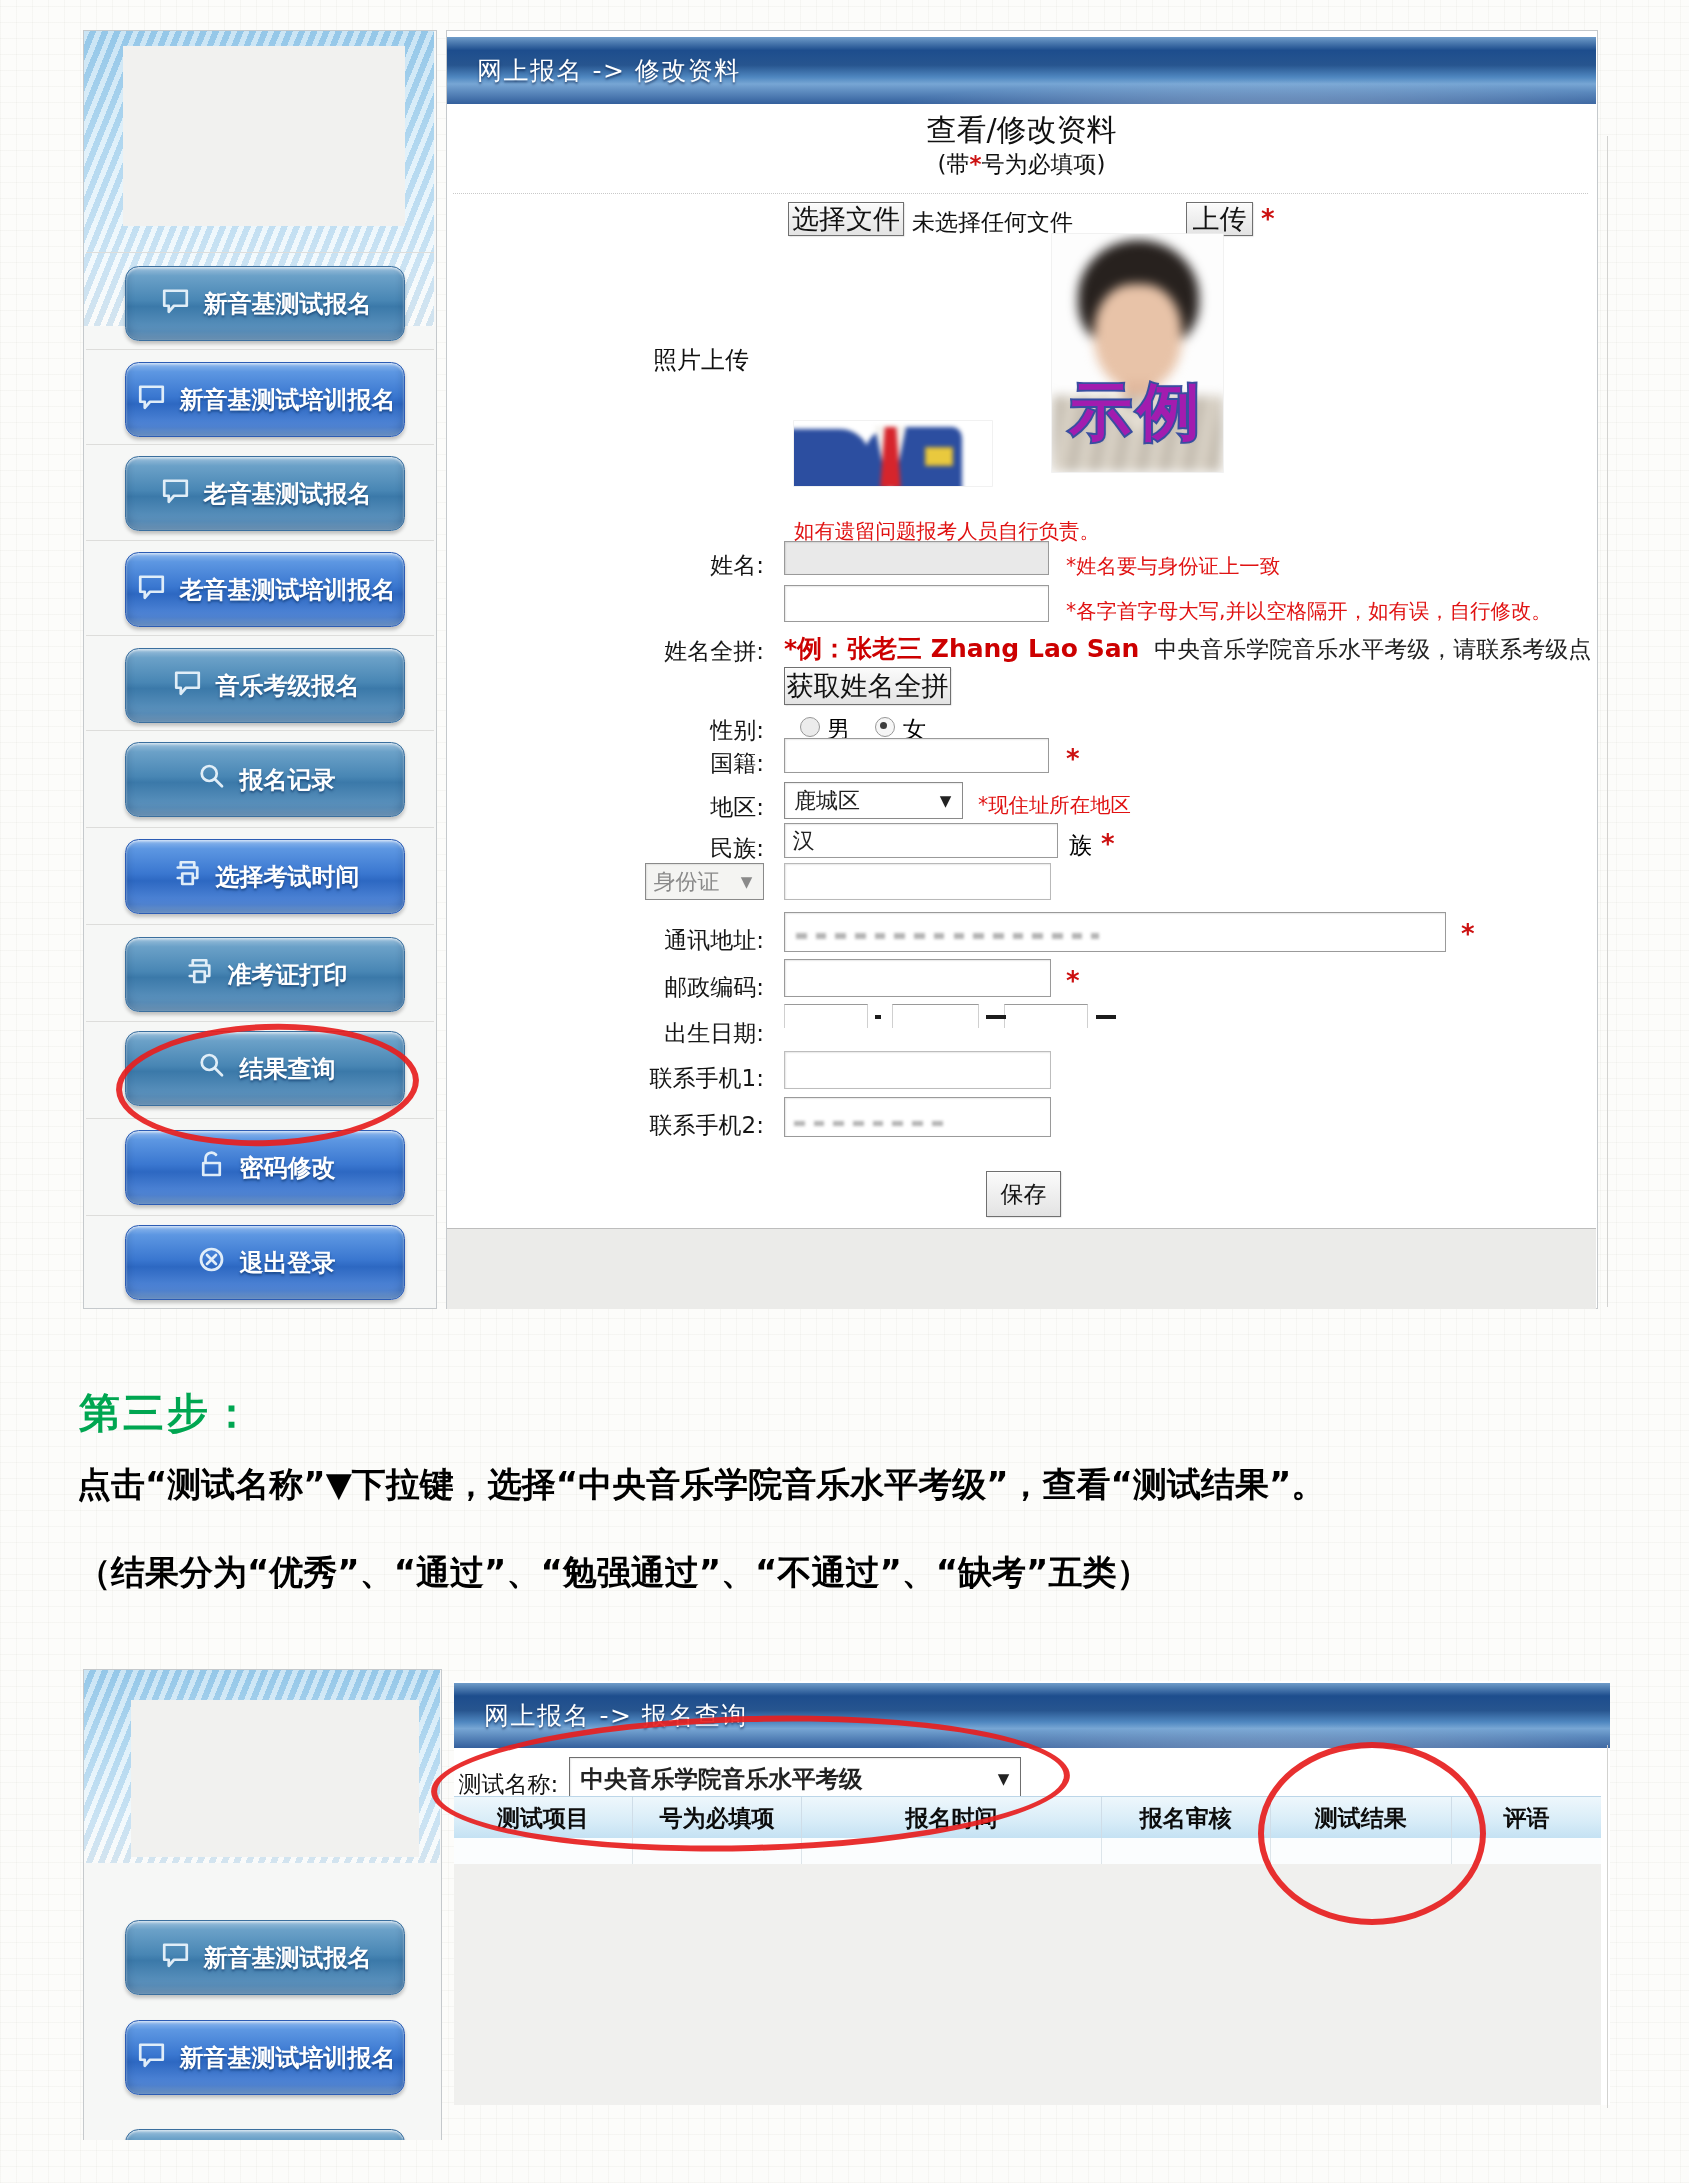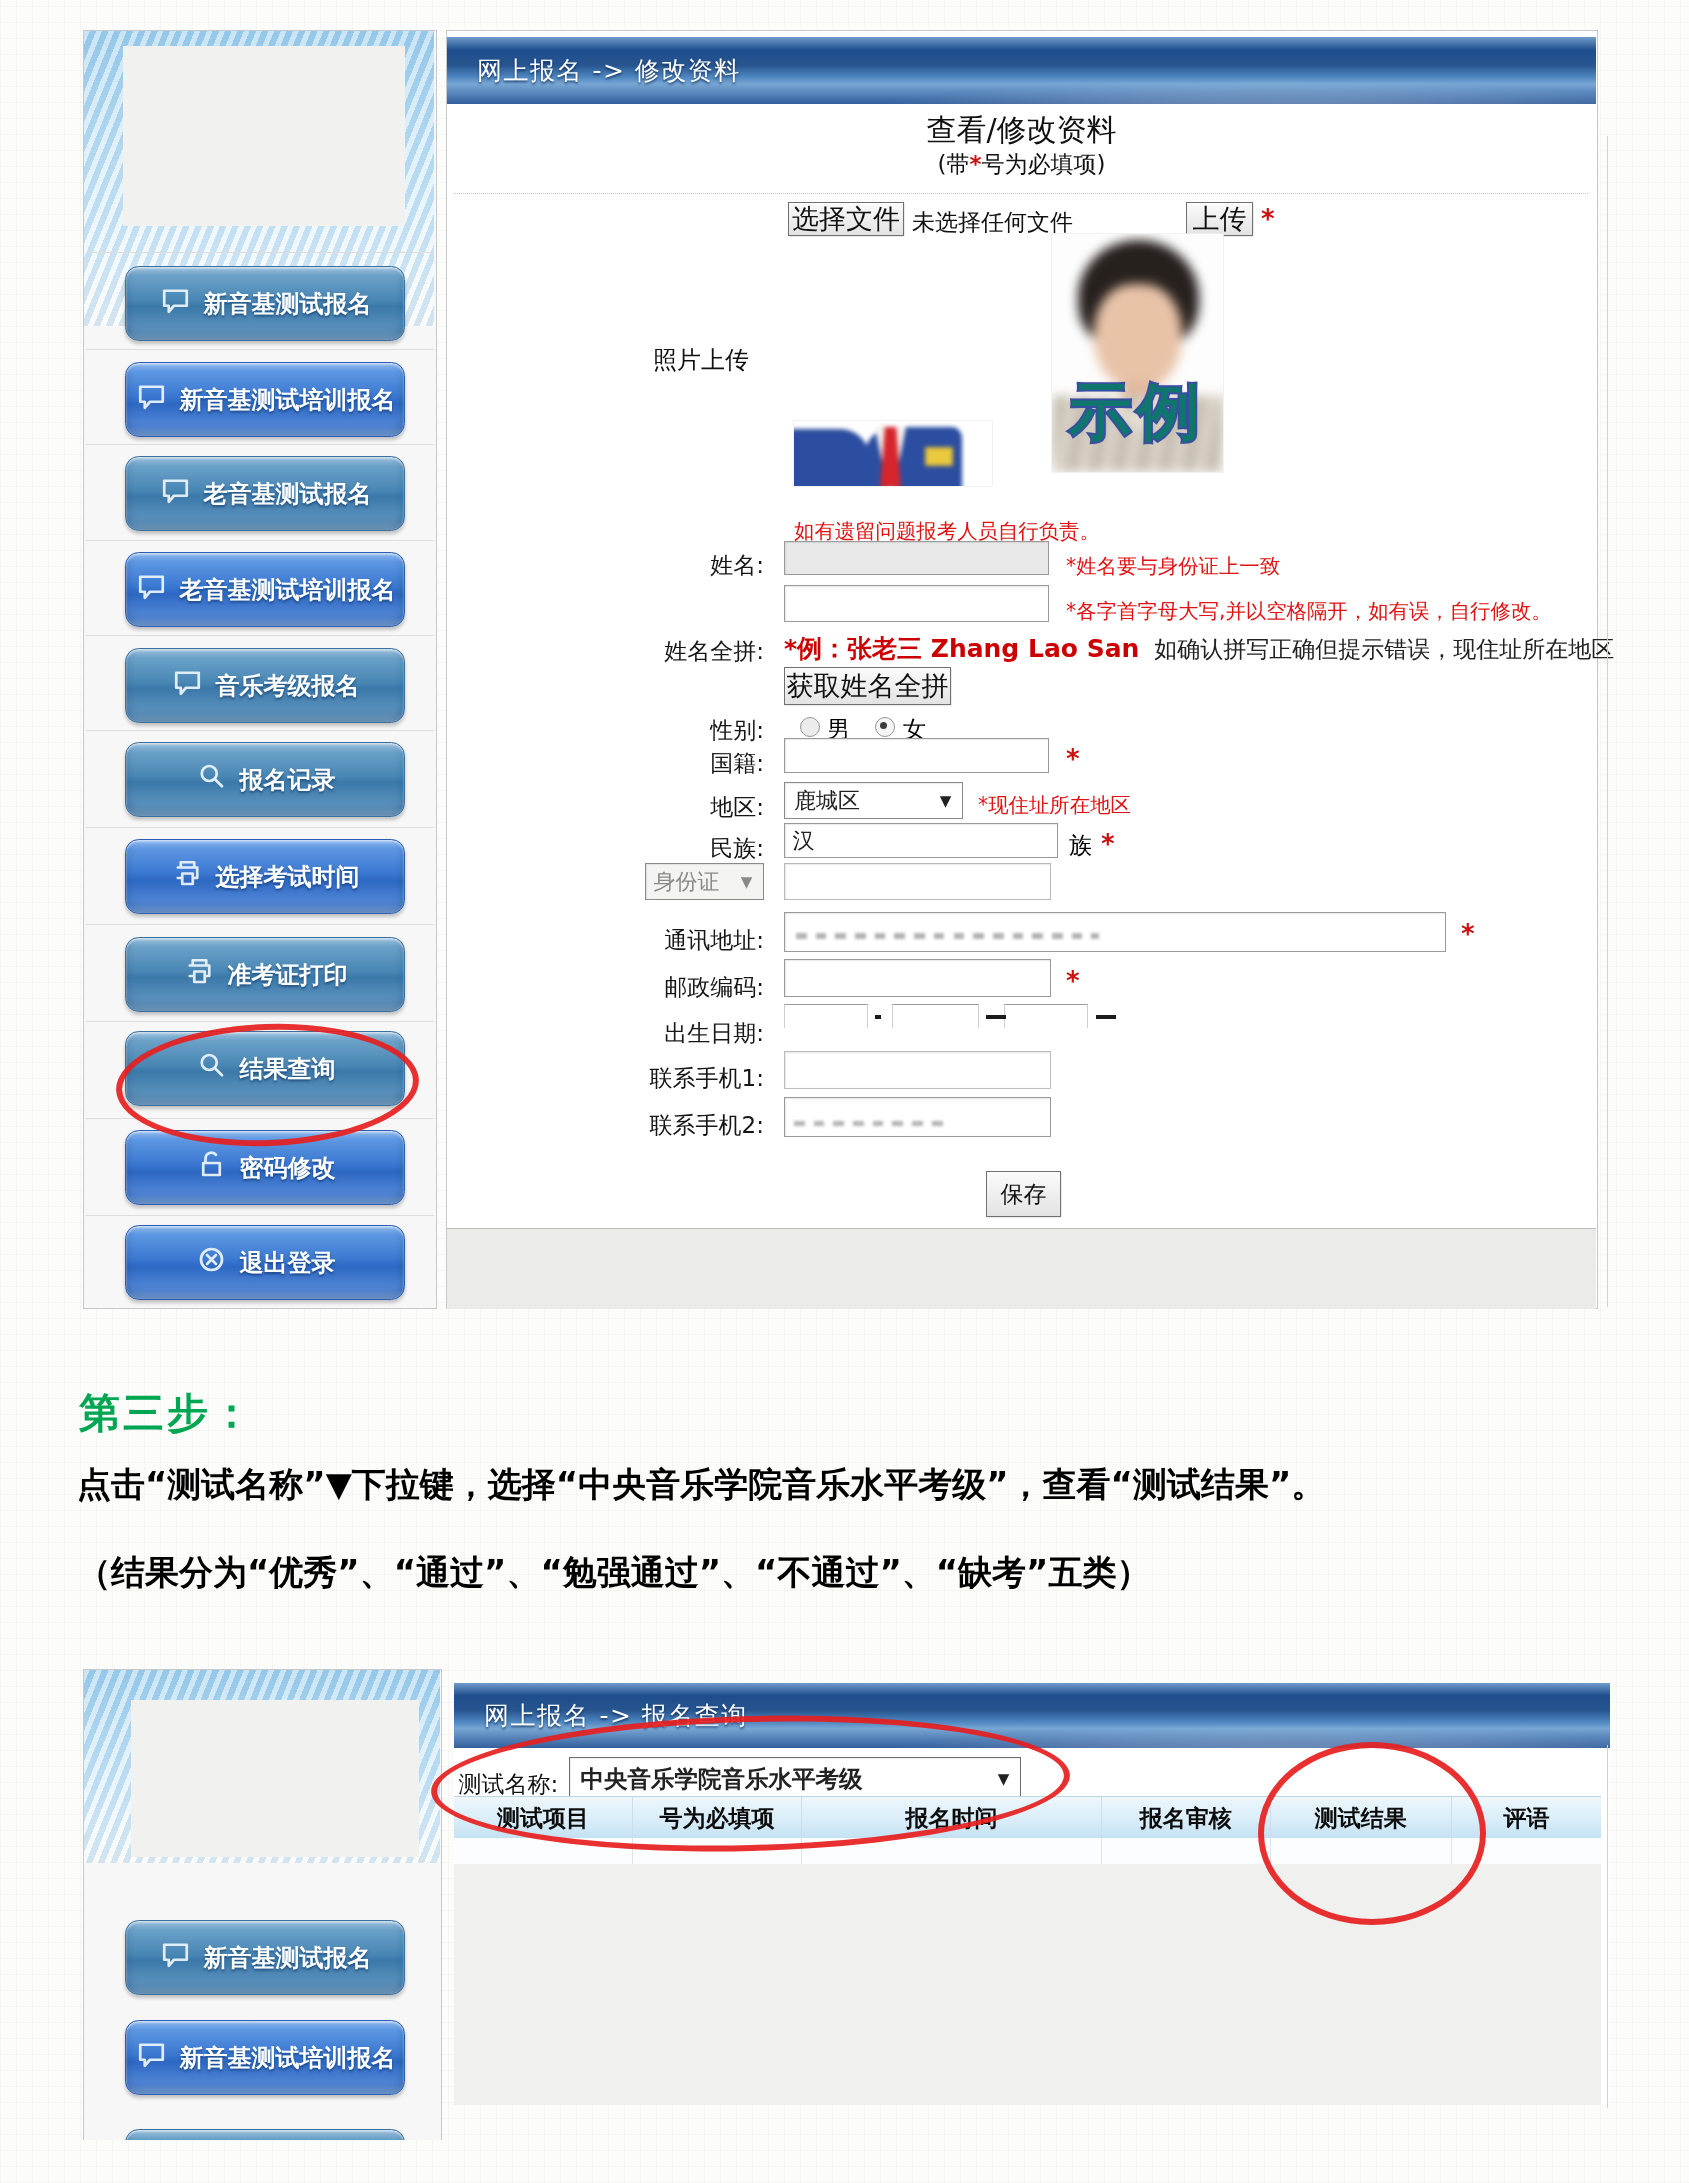--- a/index.html
+++ b/index.html
@@ -68,21 +68,21 @@
   
   .photo{position:absolute;background:#fdfdfd;overflow:hidden;box-shadow:0 0 0 0.8px #eee;}
   .photo .blurred{position:absolute;inset:0;filter:blur(5.3px);}
   .hair{position:absolute;left:26px;top:6px;width:121px;height:114px;background:#27211e;border-radius:52% 52% 46% 46%;}
   .faceSkin{position:absolute;left:42px;top:50px;width:88px;height:107px;background:#e8c3a8;border-radius:46% 46% 52% 52%;}
   .neck{position:absolute;left:70px;top:148px;width:33px;height:24px;background:#e0b79c;}
   .shirt{position:absolute;left:0px;top:162px;width:171px;height:76px;background:repeating-linear-gradient(100deg,#cfc7ba 0 7.6px,#b9b2a6 7.6px 13.6px,#ddd6ca 13.6px 23px);}
   .collar{position:absolute;left:47px;top:159px;width:76px;height:41px;background:#e7e1d6;clip-path:polygon(0 0,50% 100%,100% 0,80% 0,50% 62%,20% 0);}
   .wm{
     position:absolute;left:0;right:0;bottom:18px;text-align:center;
-    font-size:62px;font-weight:bold;color:#0f766e;letter-spacing:6px;
+    font-size:62px;font-weight:bold;color:#a21caf;letter-spacing:6px;
     -webkit-text-stroke:3.8px #3a4fa0;paint-order:stroke fill;
     text-shadow:0 0 1.5px #3a4fa0,0 0 3px #3a4fa0;
   }
   .blazer{position:absolute;background:#fff;overflow:hidden;box-shadow:0 0 0 0.8px #eee;}
   .blazer .inner{position:absolute;inset:0;filter:blur(2.3px);}
   .blz-l{position:absolute;left:-15px;top:7.6px;width:91px;height:68px;background:#2c4ea0;border-radius:10.6px 30px 0 0;}
   .blz-r{position:absolute;right:30px;top:6px;width:98px;height:70px;background:#2c4ea0;border-radius:30px 10.6px 0 0;}
   .blz-shirt{position:absolute;left:70px;top:4.5px;width:53px;height:65px;background:#f4f2ee;clip-path:polygon(20% 0,80% 0,55% 100%,45% 100%);}
   .blz-tie{position:absolute;left:85px;top:6px;width:23px;height:61px;background:#d6252c;clip-path:polygon(25% 0,75% 0,95% 100%,5% 100%);}
   .blz-badge{position:absolute;right:39px;top:26px;width:26px;height:16.6px;background:#e9c93e;border:1.5px solid #caa52c;}
@@ -244,21 +244,21 @@
 
     <div class="flabel" style="top:519px;">姓名:</div>
     <div class="finput grey" style="left:337px;top:510px;width:263px;height:32px;"></div>
     <div class="rnote" style="left:619px;top:521px;">*姓名要与身份证上一致</div>
 
     <div class="finput" style="left:337px;top:554px;width:263px;height:35px;"></div>
     <div class="rnote" style="left:619px;top:566px;">*各字首字母大写,并以空格隔开，如有误，自行修改。</div>
     <div class="flabel" style="top:605px;">姓名全拼:</div>
     <div class="abs" style="left:337px;top:601px;font-size:23px;white-space:nowrap;">
       <span style="color:#cc0000;font-weight:bold;font-size:25px;text-align:right;">*例：张老三 Zhang Lao San</span>
-      <span style="color:#222;margin-left:7.6px;">如确认拼写正确但提示错误，现住址所在地区</span>
+      <span style="color:#222;margin-left:7.6px;">中央音乐学院音乐水平考级，请联系考级点</span>
     </div>
     <div class="gbtn" style="left:337px;top:636px;width:165px;height:36px;">
       <span>获取姓名全拼</span>
     </div>
 
     <div class="flabel" style="top:684px;">性别:</div>
     <div class="radio" style="left:353px;top:686px;"></div>
     <div class="abs" style="left:380px;top:683px;font-size:23px;">男</div>
     <div class="radio" style="left:428px;top:686px;background:#f6f6f6;">
         <span class="dot"></span>

